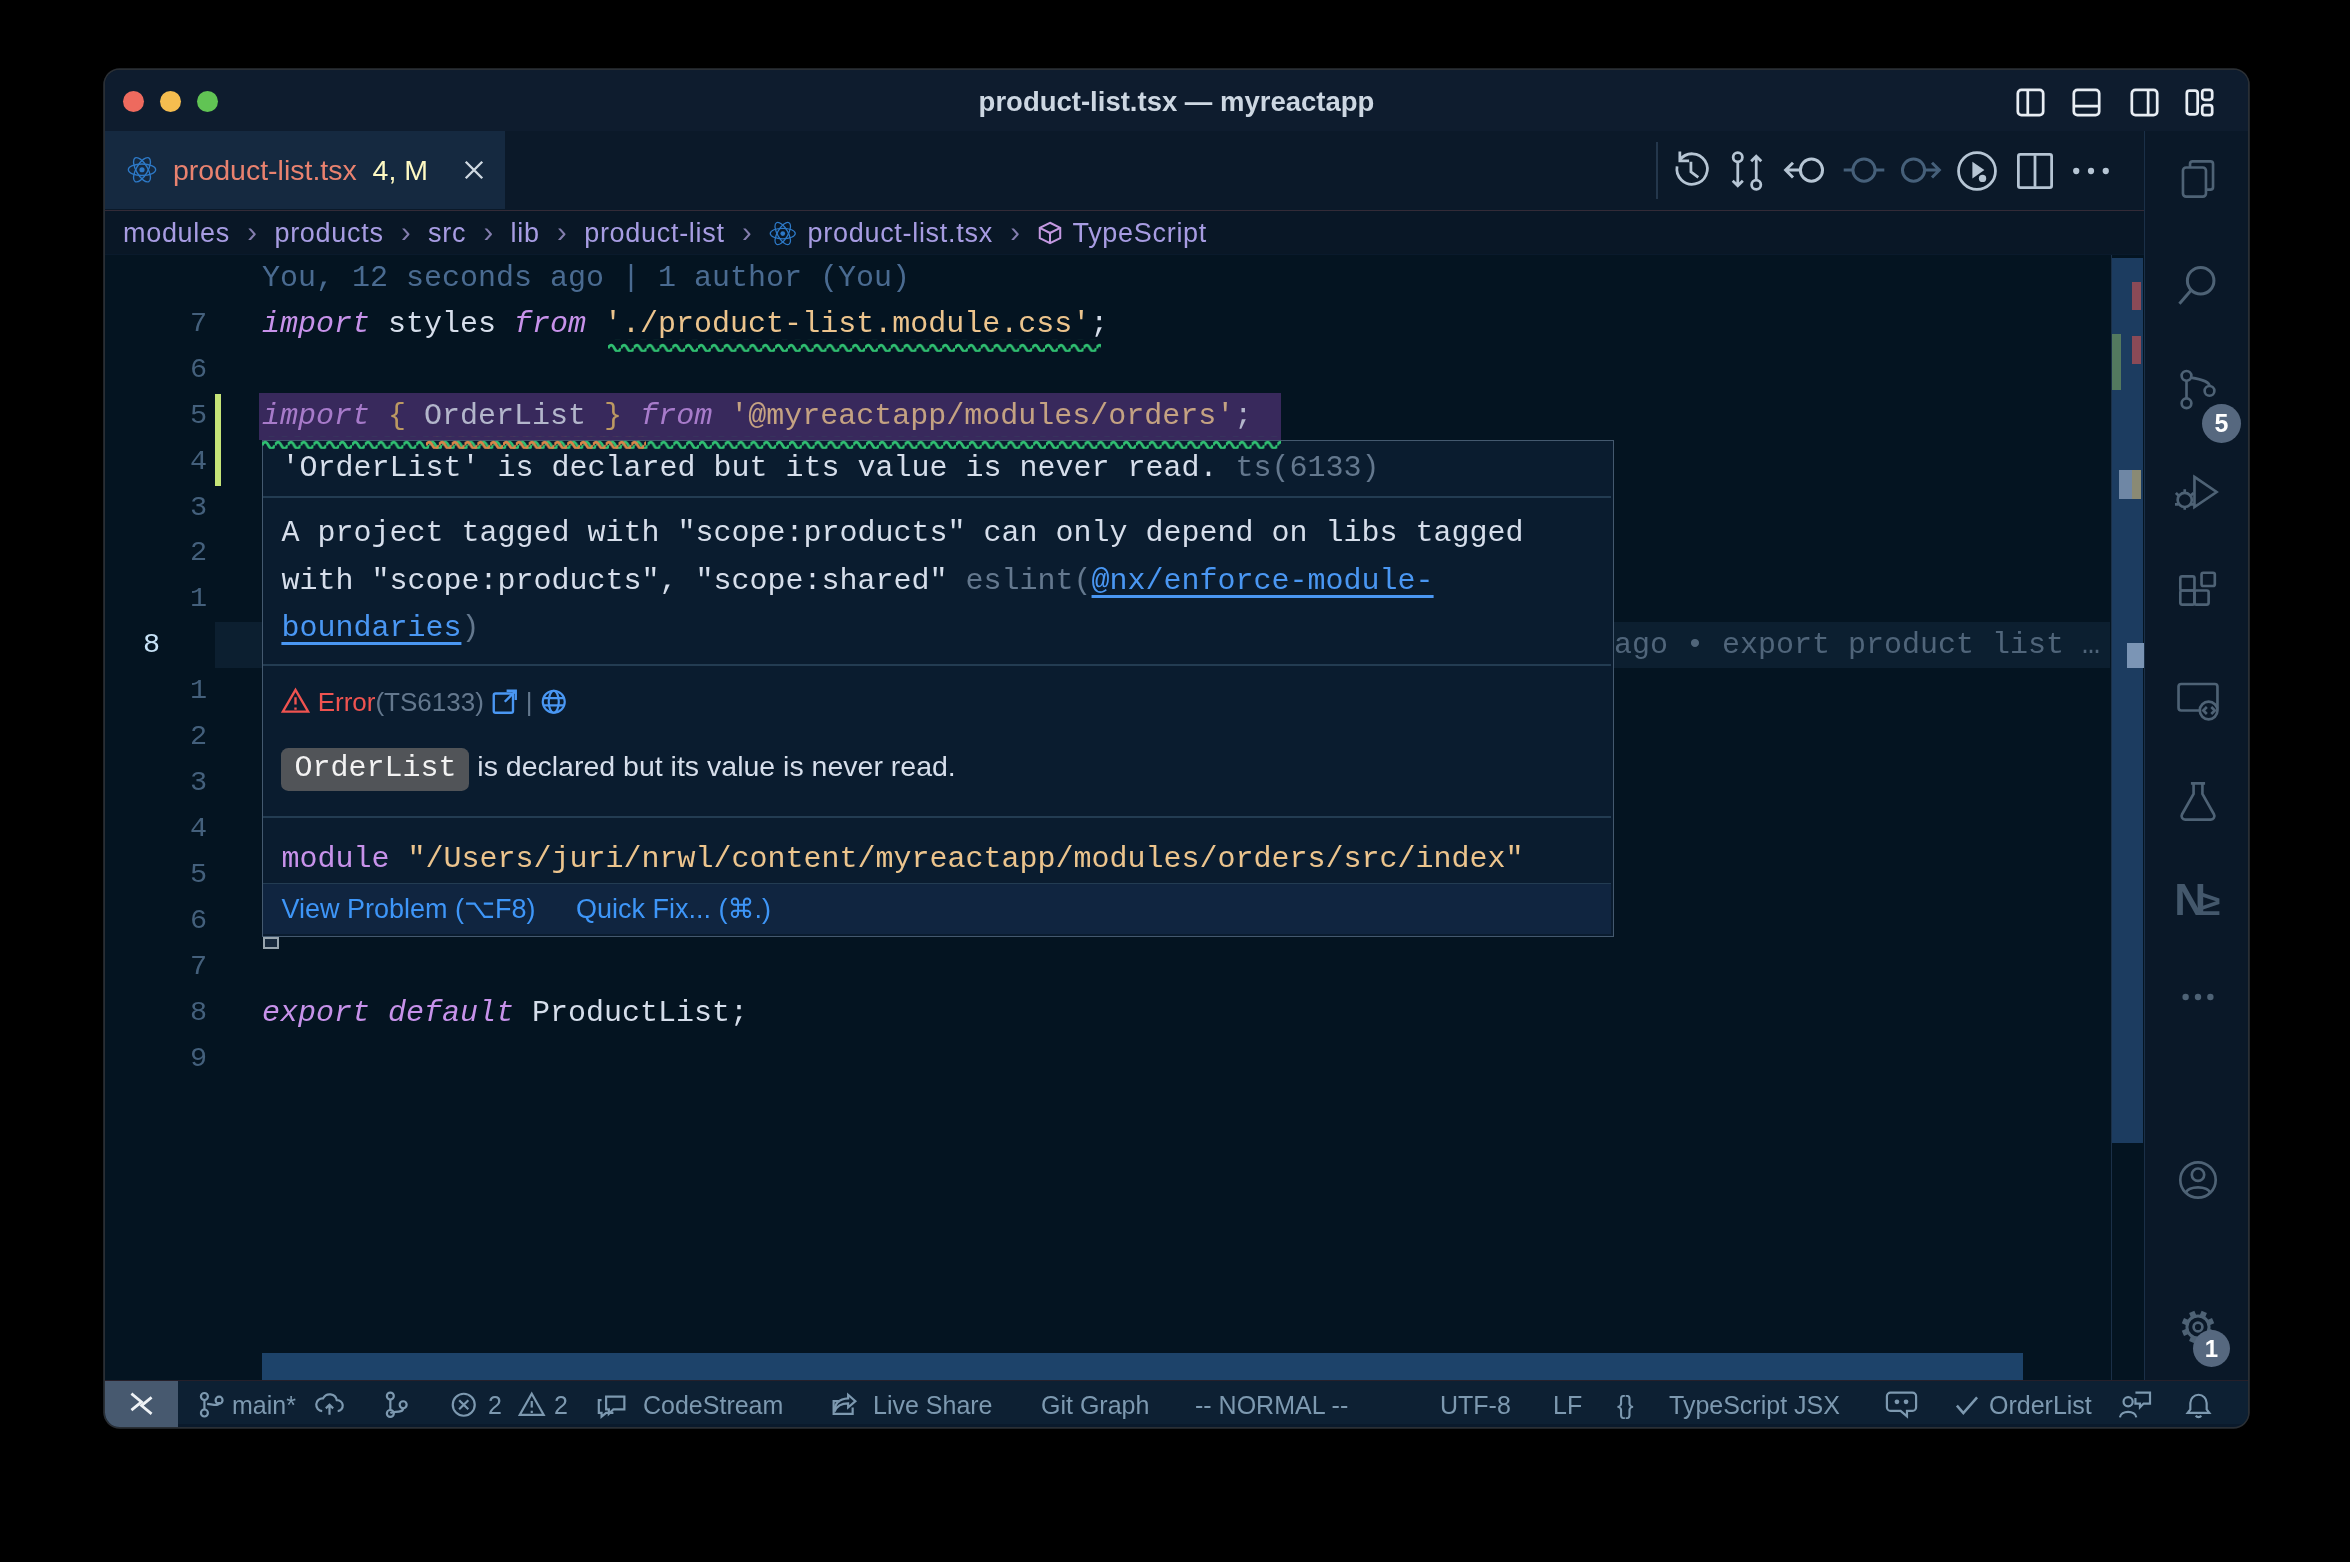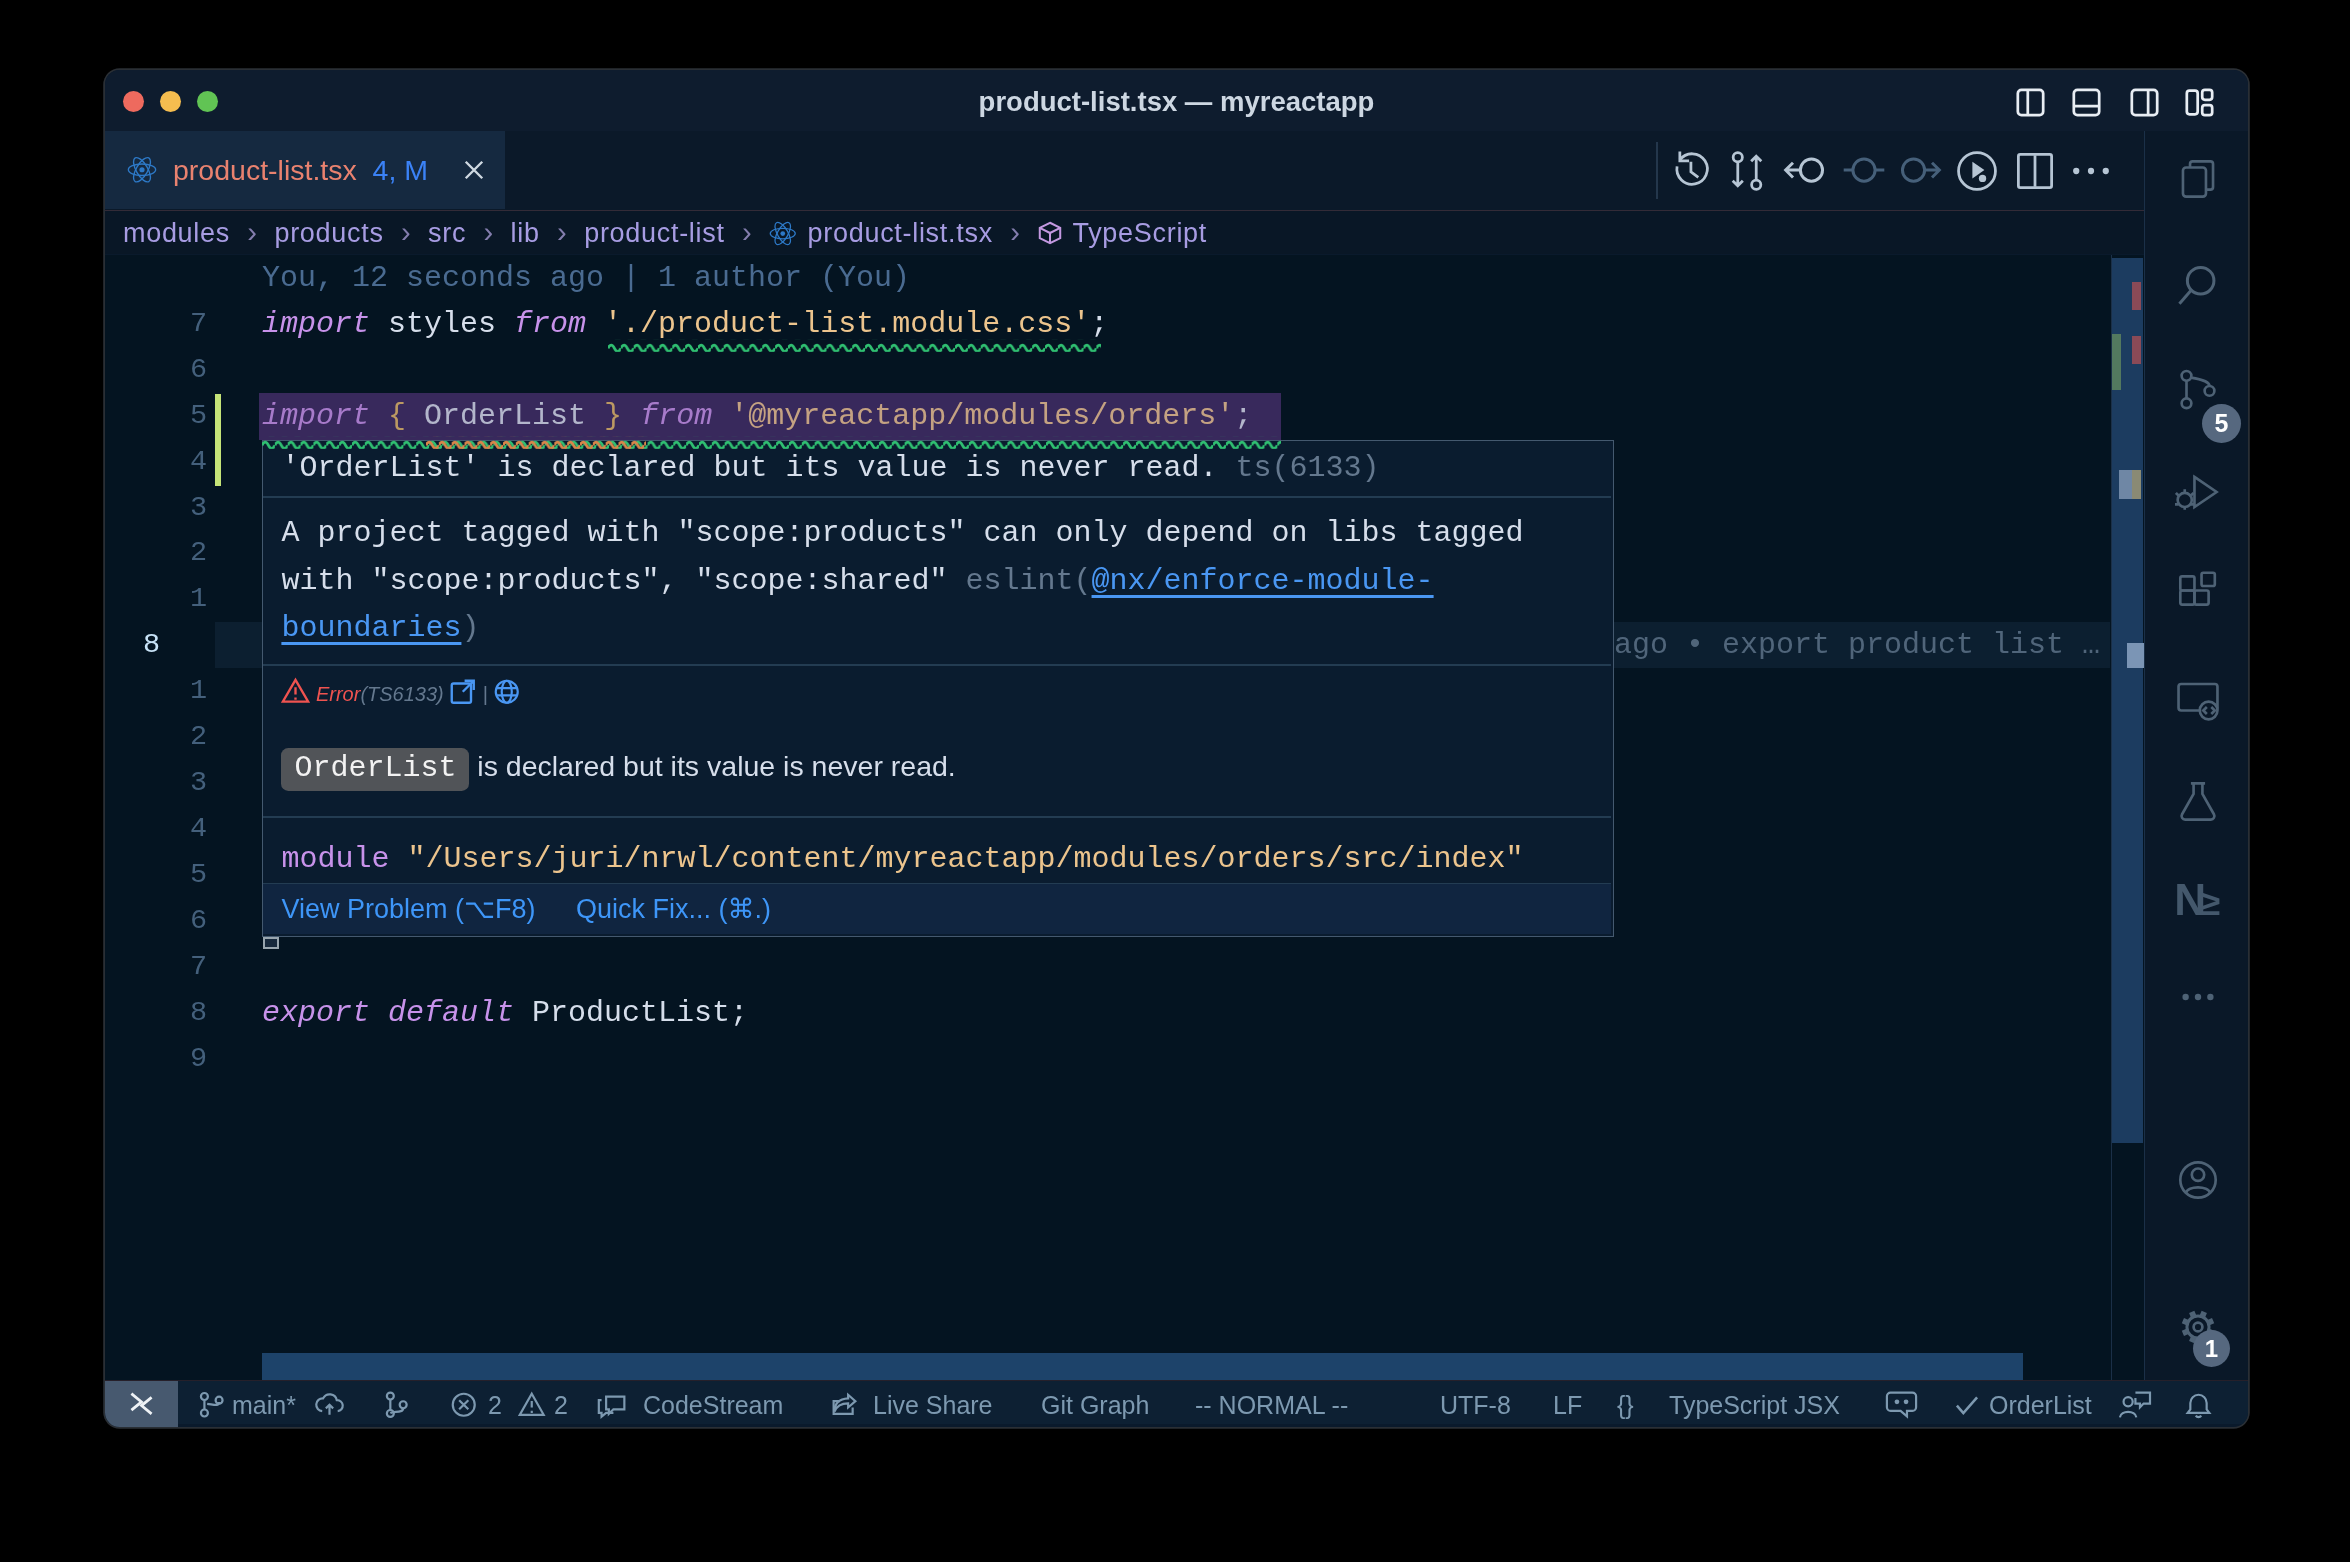--- a/index.html
+++ b/index.html
@@ -10,21 +10,21 @@
 #win{position:absolute;left:105px;top:70px;width:2143px;height:1357px;background:#0a1a2c;border-radius:14.7px;overflow:hidden;box-shadow:0 0 0 1.8px rgba(150,170,190,0.28);}
 
 #titlebar{position:absolute;left:0;top:0;width:2143px;height:61px;background:#0e1c2e;}
 .tl{position:absolute;top:21px;width:21px;height:21px;border-radius:50%;}
 #title{position:absolute;left:0;top:0;width:2143px;height:61px;text-align:center;line-height:64px;font-size:27.5px;font-weight:bold;color:#cdd7e2;}
 .titleico{position:absolute;top:15.6px;width:29px;height:33px;}
 
 #tabrow{position:absolute;left:0;top:61px;width:2039px;height:81px;background:#0b1929;border-bottom:2.8px solid #332b37;}
 #tab1{position:absolute;left:0;top:0;width:400px;height:78px;background:#152940;}
 #tablabel{position:absolute;left:68px;top:0;height:78px;line-height:78px;font-size:28.5px;color:#e9826f;}
-#tabmod{color:#3b82f6;}
+#tabmod{color:#fef9c3;}
 #tabx{position:absolute;left:358px;top:27.5px;width:22px;height:22px;}
 .edico{position:absolute;top:15.6px;width:48px;height:48px;}
 
 #breadcrumb{position:absolute;left:0;top:141px;width:2039px;height:43px;background:#091726;color:#a79ce2;font-size:27px;letter-spacing:0.7px;line-height:43px;white-space:nowrap;}
 .bsep{color:#837dad;padding:0 17.4px;font-size:29px;letter-spacing:0;}
 
 #editor{position:absolute;left:0;top:185px;width:2039px;height:1125px;background:#041421;}
 .lnum{position:absolute;left:0;width:102px;text-align:right;height:46px;line-height:46px;font-size:28.5px;color:#44607c;}
 .cline{position:absolute;left:157px;height:46px;line-height:46px;font-size:30px;white-space:pre;color:#d6deeb;}
 .kw{color:#c792ea;font-style:italic;}
@@ -225,21 +225,21 @@
   <div class="abs" style="left:2022px;top:388px;width:16.5px;height:25px;background:#7b95b5;"></div>
   <div id="hslider"></div>
 
   <div id="tooltip" style="z-index:30">
     <div class="tmono" style="left:18.4px;top:0;height:55px;line-height:55px;">'OrderList' is declared but its value is never read. <span class="gray">ts(6133)</span></div>
     <div class="tdiv" style="top:55px"></div>
     <div class="tmono" style="left:18.4px;top:69px;height:46px;line-height:46px;">A project tagged with "scope:products" can only depend on libs tagged</div>
     <div class="tmono" style="left:18.4px;top:117px;height:46px;line-height:46px;">with "scope:products", "scope:shared" <span class="gray">eslint(</span><span class="link">@nx/enforce-module-</span></div>
     <div class="tmono" style="left:18.4px;top:164px;height:46px;line-height:46px;"><span class="link">boundaries</span><span class="gray">)</span></div>
     <div class="tdiv" style="top:223px"></div>
-    <div class="sans" style="position:absolute;left:18.4px;top:230px;height:46px;line-height:46px;font-size:20px;white-space:pre;font-style:italic;"><svg style="width:29px;height:27.5px;vertical-align:-3.7px" viewBox="0 0 32 30">
+    <div class="sans" style="position:absolute;left:18.4px;top:238px;height:46px;line-height:46px;font-size:26px;white-space:pre;"><svg style="width:29px;height:27.5px;vertical-align:-3.7px" viewBox="0 0 32 30">
             <path d="M16 3 L30 27 H2 Z" fill="none" stroke="#ef5350" stroke-width="2.6"></path>
             <path d="M16 11 v8 M16 22.5 v2.5" stroke="#ef5350" stroke-width="2.6"></path>
           </svg> <span style="color:#ef5350">Error</span><span class="gray">(TS6133)</span> <svg style="width:27.5px;height:27.5px;vertical-align:-4.6px" viewBox="0 0 30 30">
             <g fill="none" stroke="#4a97f3" stroke-width="2.6">
               <rect x="3" y="6" width="21" height="21" rx="2"></rect>
               <path d="M17 3 h10 v10 M27 3 L15 15"></path>
             </g>
           </svg> <span class="gray">|</span> <svg style="width:27.5px;height:27.5px;vertical-align:-4.6px" viewBox="0 0 30 30">
             <g fill="none" stroke="#4a97f3" stroke-width="2.4">
               <circle cx="15" cy="15" r="12"></circle>

